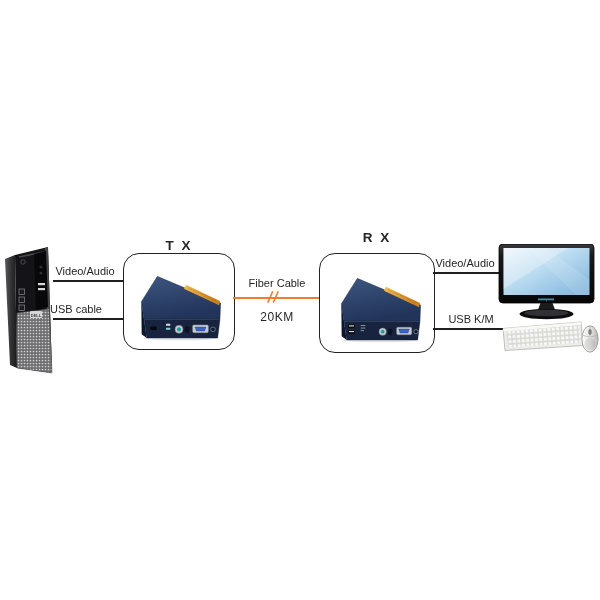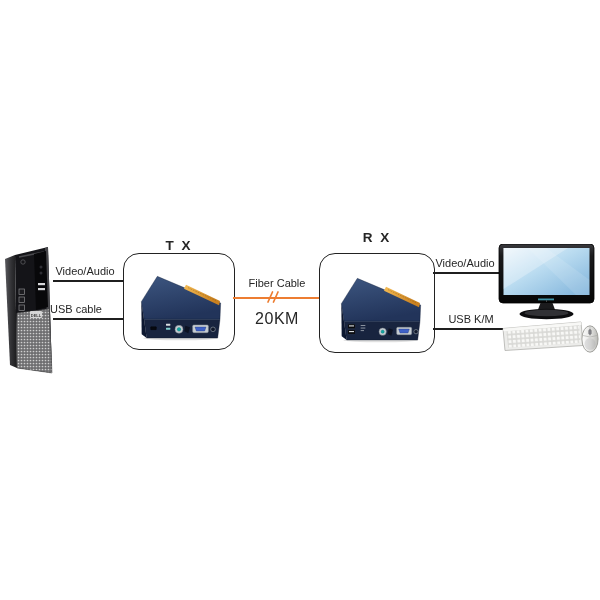--- a/index.html
+++ b/index.html
@@ -1,21 +1,21 @@
 <!DOCTYPE html>
 <html><head>
 <meta charset="utf-8">
 <style>
   html,body{margin:0;padding:0;background:#fff;}
   .canvas{position:relative;width:600px;height:600px;background:#ffffff;overflow:hidden;
           font-family:"Liberation Sans",sans-serif;}
   .lbl{position:absolute;font-size:11px;color:#262626;white-space:nowrap;
        transform:translateX(-50%);line-height:1;}
   .lbl.bold{font-weight:bold;font-size:13.5px;letter-spacing:2px;}
-  .lbl.dist{font-size:16px;letter-spacing:0.5px;}
+  .lbl.dist{font-size:12px;letter-spacing:0.5px;}
   .hline{position:absolute;height:2px;background:#1f1f1f;}
   .hline.fiber{background:#ED7D31;}
   .unitbox{position:absolute;border:1.6px solid #222;border-radius:16px;background:#fff;}
   .abs{position:absolute;}
 </style>
 </head>
 <body>
 
 <div class="canvas">
 

